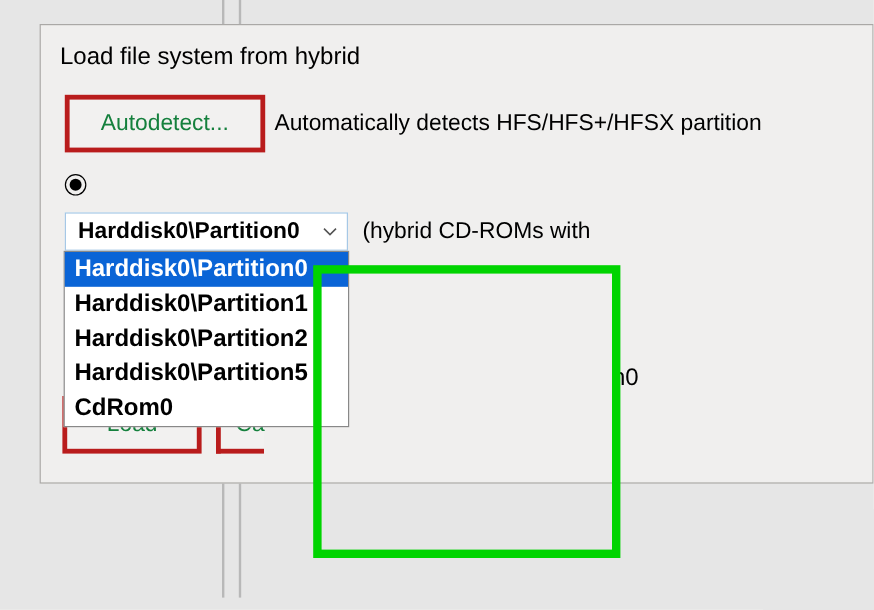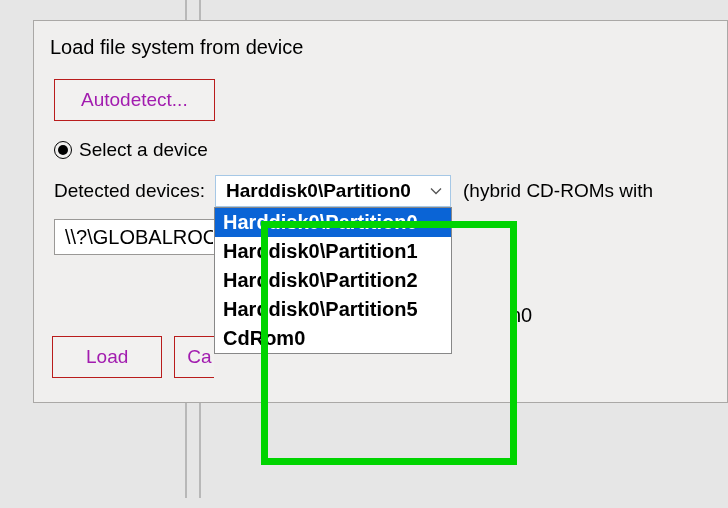--- a/index.html
+++ b/index.html
@@ -49,26 +49,26 @@
       padding: 0 20px;
     }
     .row {
       display: flex;
       align-items: center;
       margin-bottom: 18px;
       gap: 8px;
     }
     .btn {
       background: #f2f1f0;
-      border: 1px solid #b91c1c;
+      border: 4px solid #b91c1c;
       padding: 9px 26px;
       font-size: 19px;
       font-family: inherit;
       cursor: pointer;
-      color: #a21caf;
+      color: #15803d;
     }
     .radio {
       display: inline-flex;
       align-items: center;
       cursor: pointer;
       gap: 7px;
     }
     .radio-circle {
       width: 18px;
       height: 18px;
@@ -171,37 +171,36 @@
   </style>
 </head>
 <body>
 
 <div class="bg-lines">
   <div class="vline" style="left:185px"></div>
   <div class="vline" style="left:199px"></div>
 </div>
 
 <div class="panel">
-  <div class="panel-title">Load file system from device</div>
+  <div class="panel-title">Load file system from hybrid</div>
 
   <div class="content">
 
     <div class="row">
       <button class="btn">Autodetect...</button>
+      <span class="partial-text">Automatically detects HFS/HFS+/HFSX partition</span>
     </div>
 
     <div class="row" style="margin-bottom:14px">
       <span class="radio">
         <span class="radio-circle checked"></span>
-        <span class="label-text">Select a device</span>
       </span>
     </div>
 
     <div class="row" style="margin-bottom:12px">
-      <span class="label-text" style="margin-right:2px">Detected devices:</span>
 
       <span class="dropdown-wrap">
         <span class="dropdown-closed">
           <span>Harddisk0\Partition0</span>
           <span class="chevron">
             <svg viewBox="0 0 12 8">
                 <path d="M1 1.5 L6 6.5 L11 1.5" stroke="#555" stroke-width="1.3" fill="none"></path>
               </svg>
           </span>
         </span>

